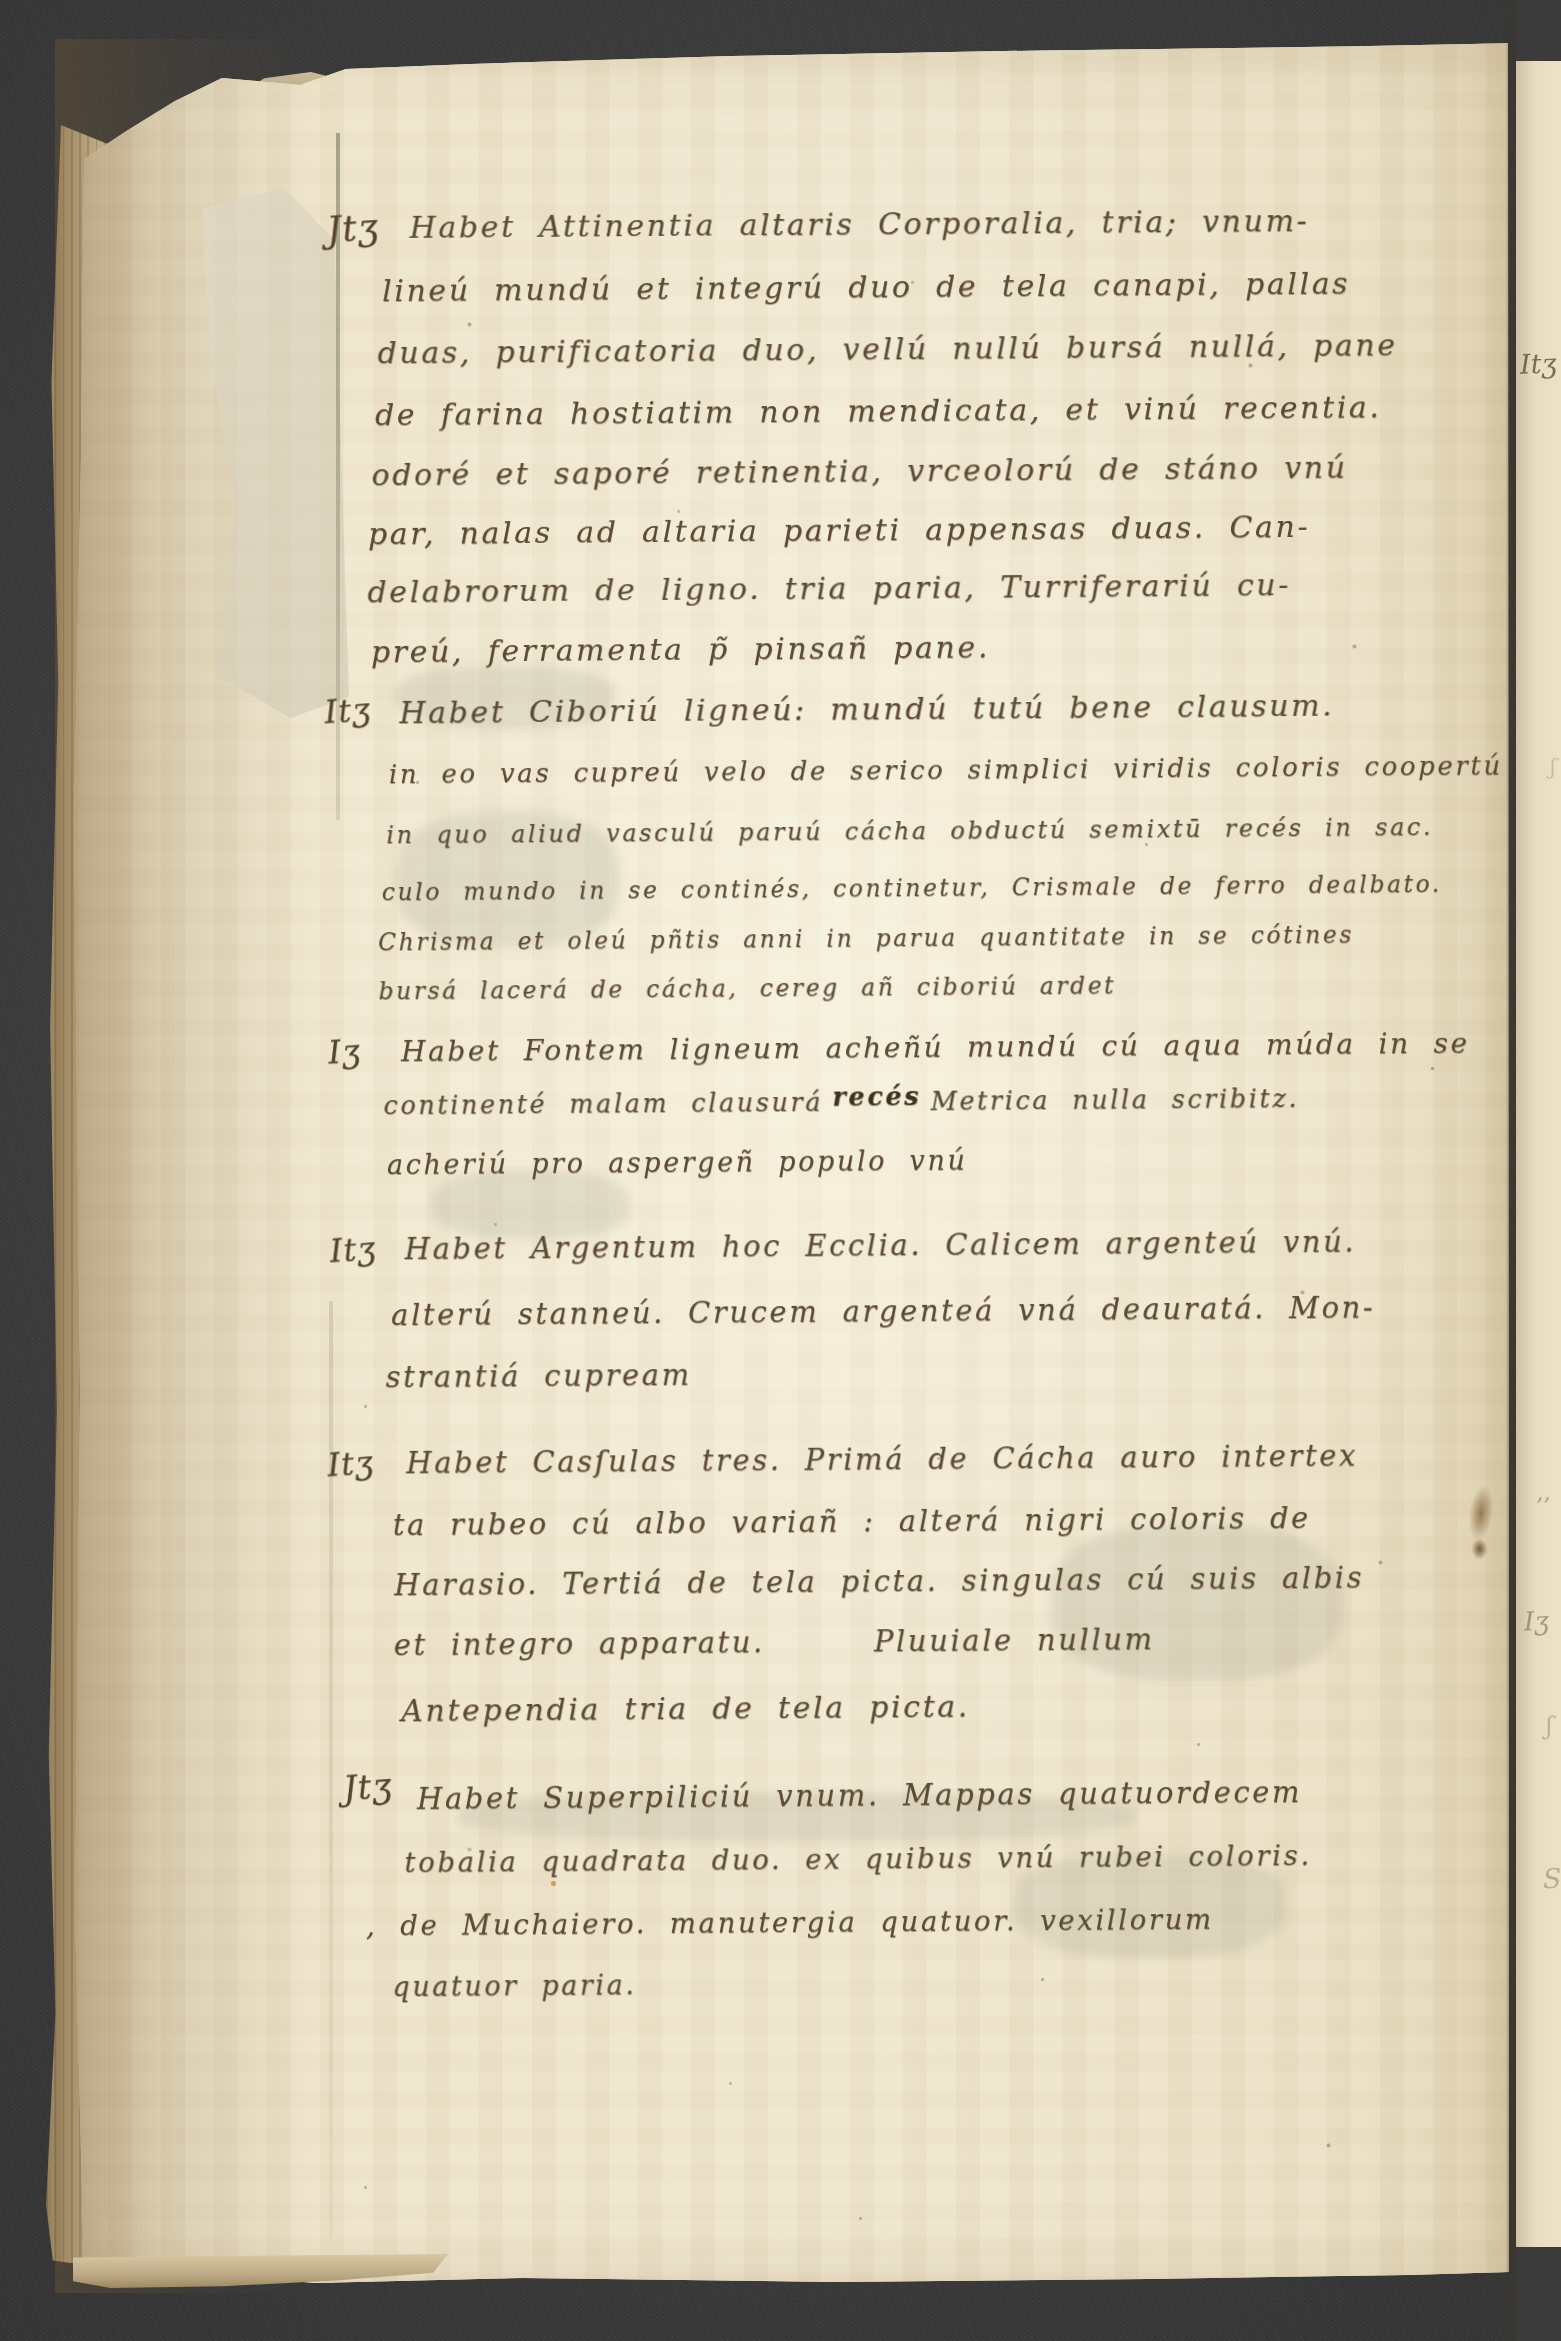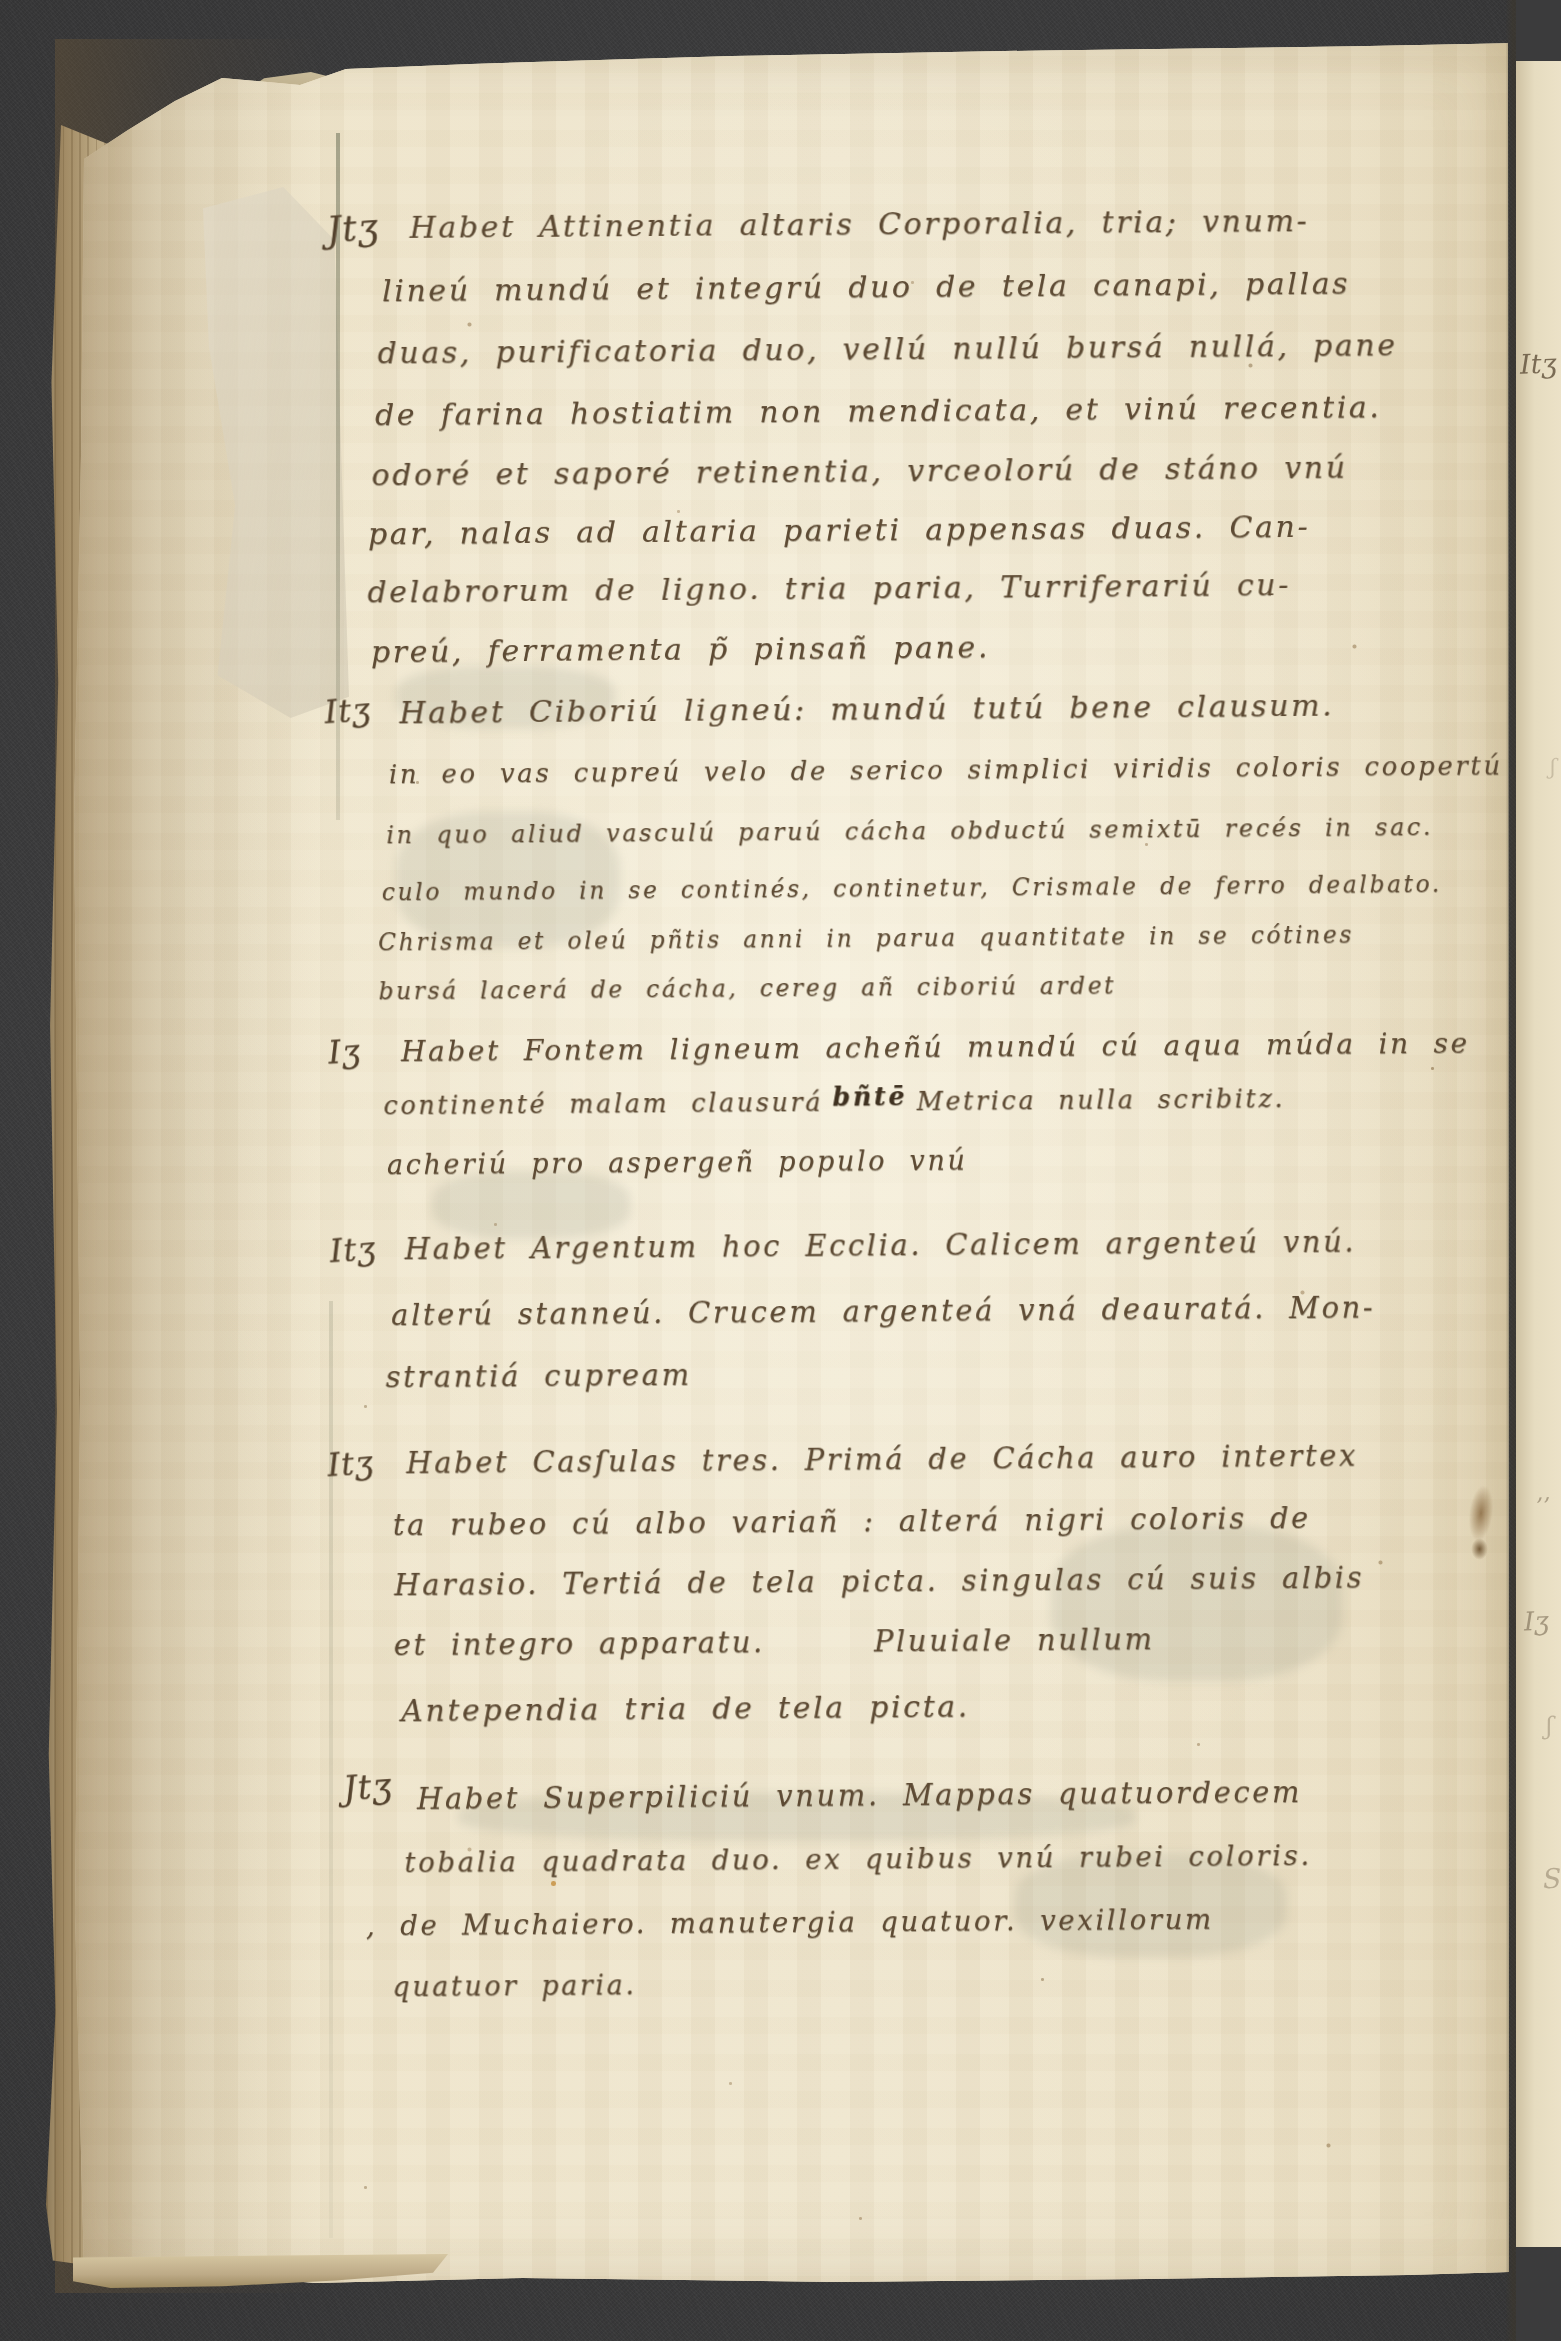--- a/index.html
+++ b/index.html
@@ -167,21 +167,21 @@
   <div class="ms-line" style="left:371px;top:571px;font-size:30px;">delabrorum de ligno. tria paria, Turriferariú cu-</div>
   <div class="ms-line" style="left:374px;top:631px;font-size:30px;">preú, ferramenta p̃ pinsañ pane.</div>
   <div class="ms-line" style="left:402px;top:692px;font-size:30px;">Habet Ciboriú ligneú: mundú tutú bene clausum.</div>
   <div class="ms-line" style="left:391px;top:756px;font-size:26px;">in eo vas cupreú velo de serico simplici viridis coloris coopertú</div>
   <div class="ms-line" style="left:388px;top:818px;font-size:24px;">in quo aliud vasculú paruú cácha obductú semixtū recés in sac.</div>
   <div class="ms-line" style="left:383px;top:875px;font-size:23.4px;">culo mundo in se continés, continetur, Crismale de ferro dealbato.</div>
   <div class="ms-line" style="left:379px;top:925px;font-size:23.4px;">Chrisma et oleú pñtis anni in parua quantitate in se cótines</div>
   <div class="ms-line" style="left:379px;top:974px;font-size:23.4px;">bursá lacerá de cácha, cereg añ ciboriú ardet</div>
   <div class="ms-line" style="left:401px;top:1032px;font-size:28px;">Habet Fontem ligneum  acheñú mundú cú aqua múda in se</div>
   <div class="ms-line" style="left:383px;top:1087px;font-size:25.5px;">
-    <span>continenté malam clausurá</span><span class="ins">bñtē</span><span>Metrica nulla scribitz.</span>
+    <span>continenté malam clausurá</span><span class="ins">recés</span><span>Metrica nulla scribitz.</span>
   </div>
   <div class="ms-line" style="left:386px;top:1146px;font-size:27px;">acheriú pro aspergeñ populo vnú</div>
   <div class="ms-line" style="left:403px;top:1229px;font-size:29px;">Habet Argentum hoc Ecclia. Calicem argenteú vnú.</div>
   <div class="ms-line" style="left:389px;top:1295px;font-size:29px;">alterú stanneú. Crucem argenteá vná deauratá. Mon-</div>
   <div class="ms-line" style="left:383px;top:1357px;font-size:29px;">strantiá cupream</div>
   <div class="ms-line" style="left:403px;top:1443px;font-size:29px;">Habet Casſulas tres. Primá de Cácha auro intertex</div>
   <div class="ms-line" style="left:389px;top:1505px;font-size:29px;">ta rubeo cú albo variañ : alterá nigri coloris de</div>
   <div class="ms-line" style="left:390px;top:1565px;font-size:29px;">Harasio. Tertiá de tela picta. singulas cú suis albis</div>
   <div class="ms-line" style="left:389px;top:1625px;font-size:29px;">
     <span>et integro apparatu.</span><span class="gap"></span><span>Pluuiale nullum</span>

